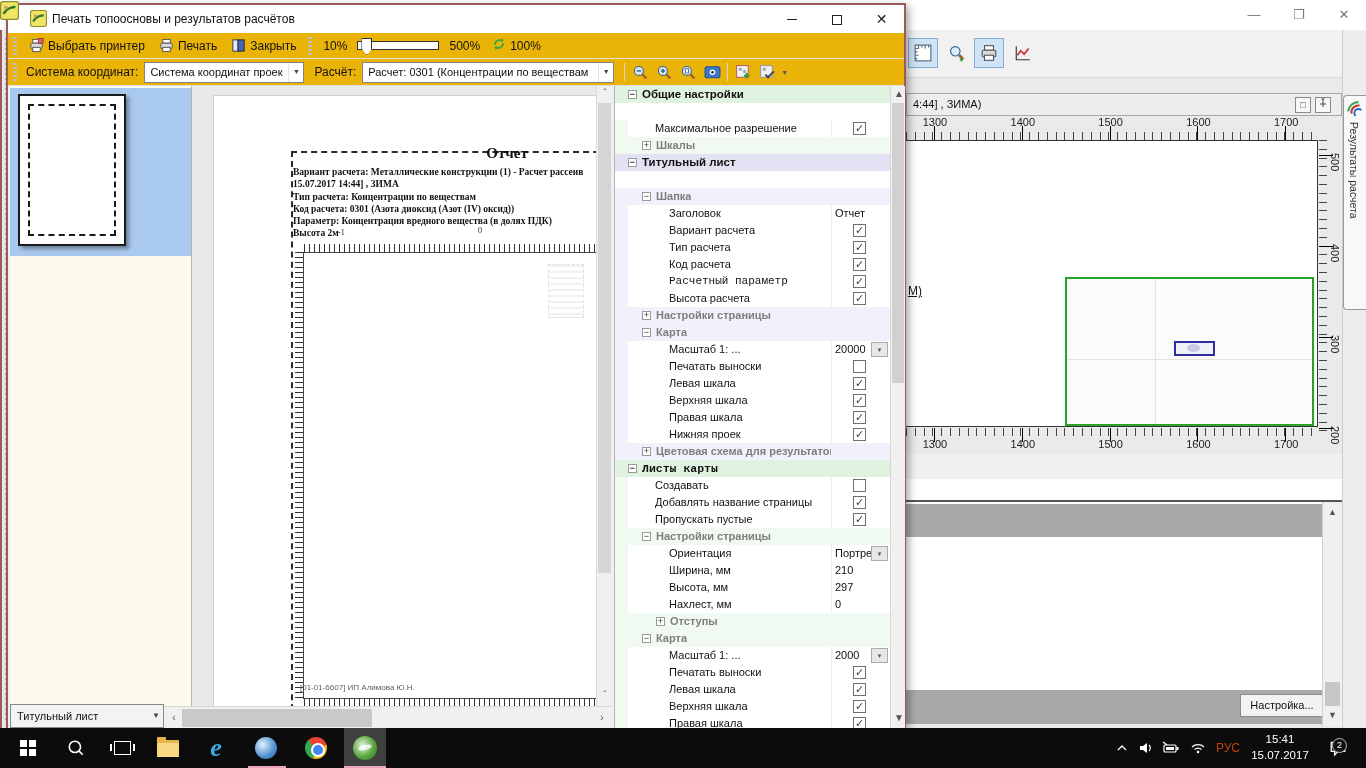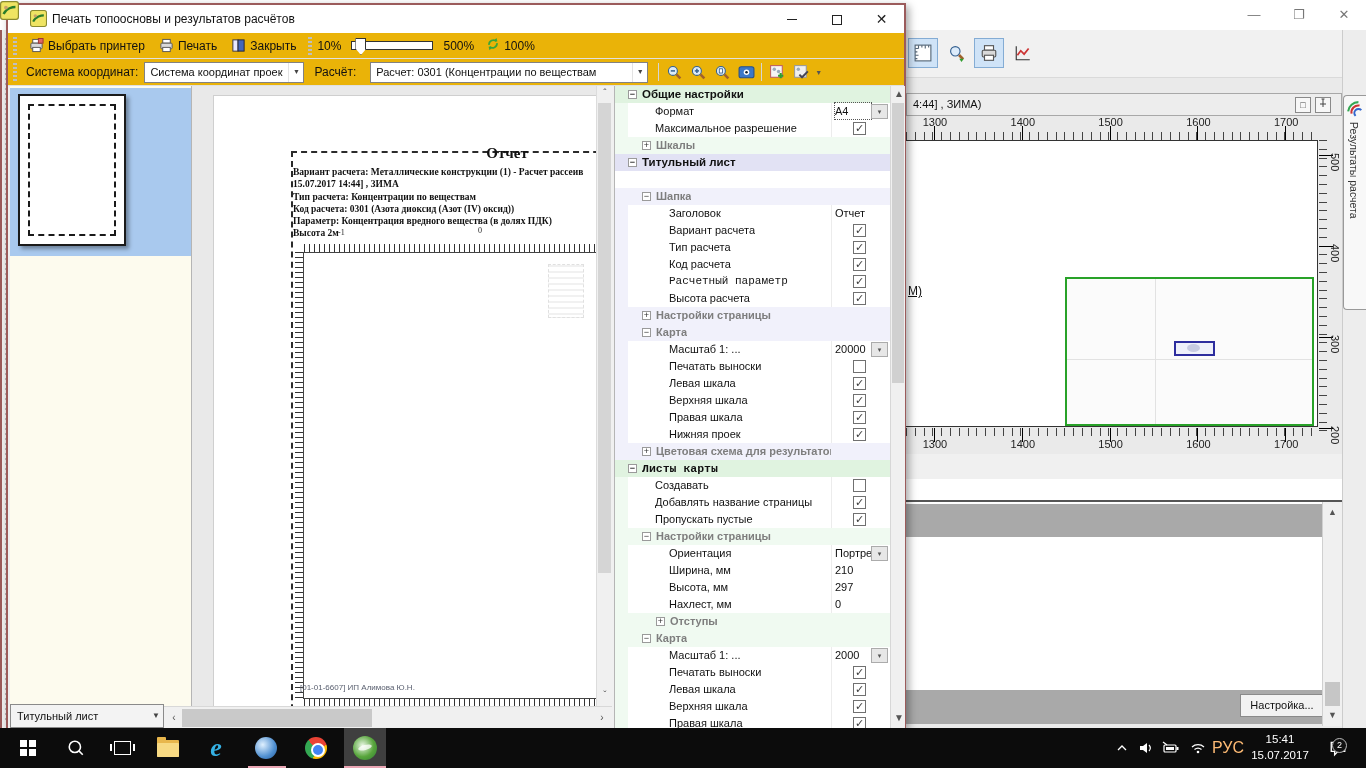--- a/index.html
+++ b/index.html
@@ -153,21 +153,21 @@
   .apptile{position:absolute;top:0;width:42px;height:40px;background:#3f3f3f}
   .circ{border-radius:50%}
   .globe{width:22px;height:22px;background:radial-gradient(circle at 35% 35%,#dff0ff,#4f8fd0 60%,#2a5d9a)}
   .chrome{width:22px;height:22px;background:conic-gradient(from -45deg,#ea4335 0 120deg,#fbbc05 0 240deg,#34a853 0 360deg);position:relative}
   .chrome::after{content:'';position:absolute;left:6px;top:6px;width:10px;height:10px;border-radius:50%;
                  background:#4285f4;border:2px solid #fff}
   .greenapp{width:24px;height:24px;background:radial-gradient(circle at 40% 40%,#eaf7e5,#58a53c 55%,#2e7d32);position:relative}
   .greenapp::after{content:'';position:absolute;left:5px;top:9px;width:14px;height:5px;border-radius:50%;
                    background:rgba(255,255,255,.75);transform:rotate(-15deg)}
   .ie{font-family:"Liberation Serif",serif;font-style:italic;font-weight:700;font-size:26px;color:#35b2e5;line-height:26px}
-  .tray-txt{color:#fdba74;font-size:16px}
+  .tray-txt{color:#c2410c;font-size:12px}
   .clock{position:absolute;left:1248px;top:3px;width:64px;color:#fff;font-size:11.5px;text-align:center;line-height:16px}
   .badge{position:absolute;left:14px;top:10px;width:15px;height:15px;border-radius:50%;background:#111;
          border:1px solid #bbb;color:#fff;font-size:9px;text-align:center;line-height:13px}
   .folder{position:relative;width:22px;height:17px;background:#e8b64c;border-radius:1px}
   .folder::before{content:'';position:absolute;left:0;top:-3px;width:9px;height:4px;background:#e8b64c;border-radius:1px 1px 0 0}
   .folder::after{content:'';position:absolute;left:0;top:3px;width:22px;height:14px;background:#f7d983;border-radius:1px}
   .tview{width:17px;height:14px;border:1.4px solid #fff;position:relative}
   .tview::before{content:'';position:absolute;left:-5px;top:2px;width:2px;height:7px;background:#fff}
   .tview::after{content:'';position:absolute;right:-5px;top:2px;width:2px;height:7px;background:#fff}
 
@@ -333,21 +333,21 @@
         <span>Печать</span>
       </span>
       <span class="tbtn">
         <svg width="15" height="15" viewBox="0 0 16 16">
             <rect x="2" y="2" width="5.5" height="12" fill="#e8e8ff" stroke="#334"></rect>
             <rect x="7.5" y="2" width="6.5" height="12" fill="#4466bb" stroke="#223"></rect>
           </svg>
         <span>Закрыть</span>
       </span>
       <span class="grip"></span>
-      <span style="margin-left:0">10%</span>
+      <span style="margin-left:6px">10%</span>
       <span class="slider">
           <span class="shandle"></span>
         </span>
       <span>500%</span>
       <span style="margin:0 4px 0 12px">
         <svg width="14" height="14" viewBox="0 0 16 16">
             <path d="M3.5 9a5 5 0 0 1 8.5-4" stroke="#3aa53a" stroke-width="2" fill="none"></path>
             <path d="M12.5 7a5 5 0 0 1-8.5 4" stroke="#3aa53a" stroke-width="2" fill="none"></path>
             <path d="M12 1l1 4-4-1z" fill="#3aa53a"></path>
             <path d="M4 15l-1-4 4 1z" fill="#3aa53a"></path>
@@ -357,21 +357,21 @@
     </div>
 
     <div class="tb" style="top:54px;height:27px">
       <span class="grip"></span>
       <span style="margin-left:4px">Система координат:</span>
       <span class="combo" style="width:160px;margin-left:6px">
         <span class="ct">Система координат проек</span>
         <span class="ca">▼</span>
       </span>
       <span style="margin-left:10px">Расчёт:</span>
-      <span class="combo" style="width:278px;margin-left:14px">
+      <span class="combo" style="width:252px;margin-left:6px">
         <span class="ct">Расчет: 0301 (Концентрации по веществам</span>
         <span class="ca">▼</span>
       </span>
       <span class="sep18" style="margin-left:10px"></span>
       <span class="ibtn">
         <svg width="17" height="17" viewBox="0 0 16 16">
             <circle cx="6.5" cy="6.5" r="4.2" fill="#dcebfa" stroke="#35608f"></circle>
             <line x1="4.5" y1="6.5" x2="8.5" y2="6.5" stroke="#35608f" stroke-width="1.4"></line>
             <line x1="9.8" y1="9.8" x2="13.5" y2="13.5" stroke="#a0622d" stroke-width="2.4"></line>
           </svg>
@@ -462,27 +462,20 @@
         <span class="harrow" style="left:430px">›</span>
         <div class="hthumb"></div>
       </div>
 
       <div id="settings">
         <div id="srows">
             <div class="prow sec tint-green" style="top: 0px;">
               <span class="glyph" style="left: 13px;">−</span>
               <span class="plabel" style="left: 27px;">Общие настройки</span>
             </div>
-            <div class="prow prop tint-green" style="top: 17px;">
-              <span class="plabel" style="left: 40px;">Формат</span>
-              <span class="pval">
-                <span class="dtext focus">A4</span>
-                <span class="dbtn">▾</span>
-              </span>
-            </div>
             <div class="prow prop tint-green" style="top: 34px;">
               <span class="plabel" style="left: 40px;">Максимальное разрешение</span>
               <span class="pval">
                 <span class="cb">✓</span>
               </span>
             </div>
             <div class="prow sub tint-green" style="top: 51px;">
               <span class="glyph" style="left: 27px;">+</span>
               <span class="plabel" style="left: 41px;">Шкалы</span>
             </div>

